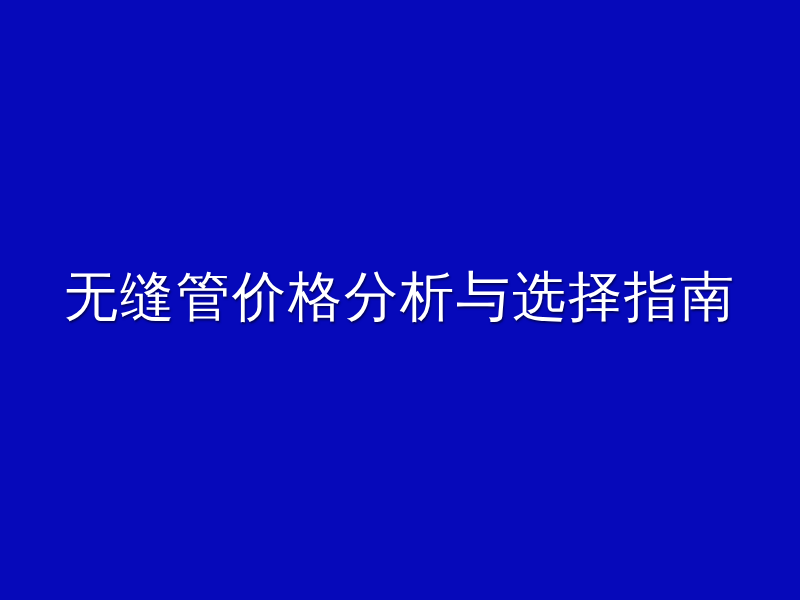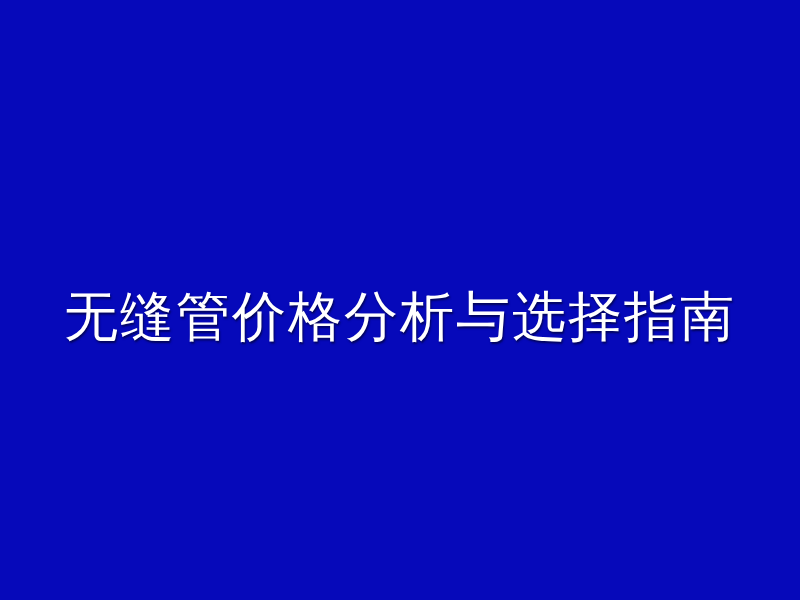--- a/index.html
+++ b/index.html
@@ -30,21 +30,20 @@
   
   .title-block {
     position: absolute;
     left: 0;
     right: 0;
     top: 297px;
     transform: translateY(-50%);
     text-align: center;
     padding: 0 24px;
     box-sizing: border-box;
-    margin-top: 20px;
   }
 
   .slide-title {
     margin: 0;
     display: inline-block;
     color: #FFFFFF;
     font-family: "DejaVu Sans", "Liberation Sans", sans-serif;
     font-size: 54px;
     font-weight: 400;
     line-height: 1.06;

